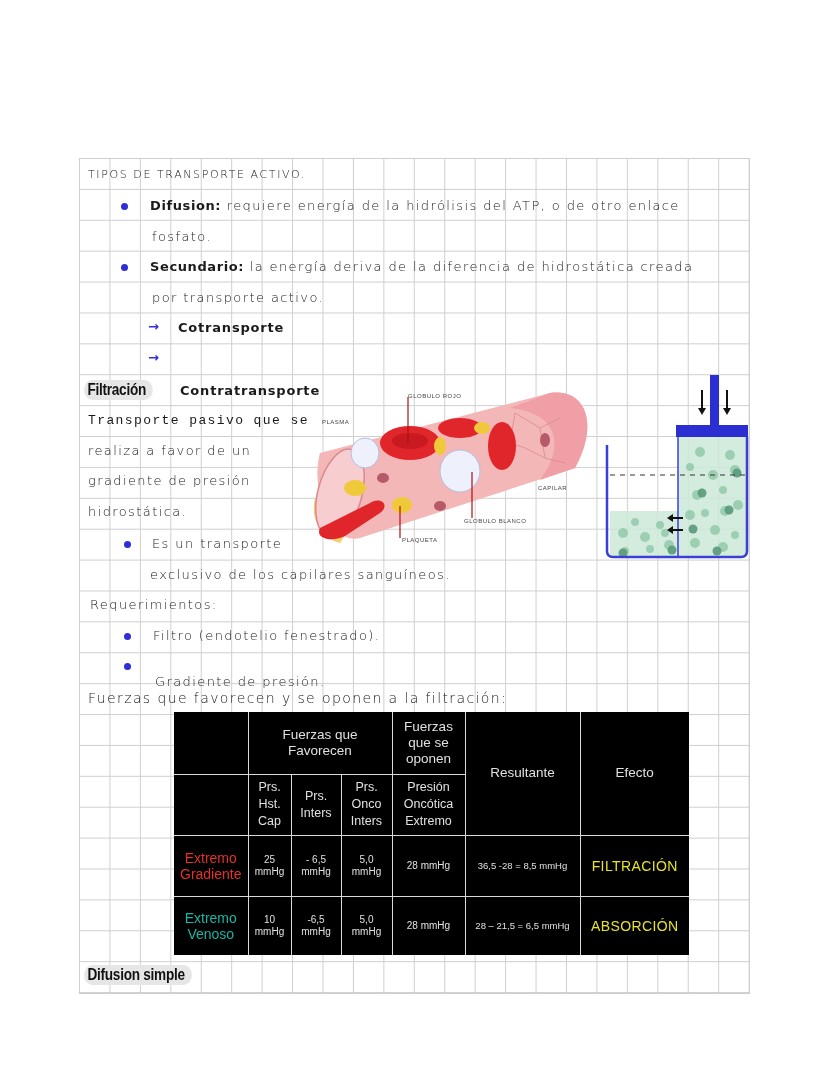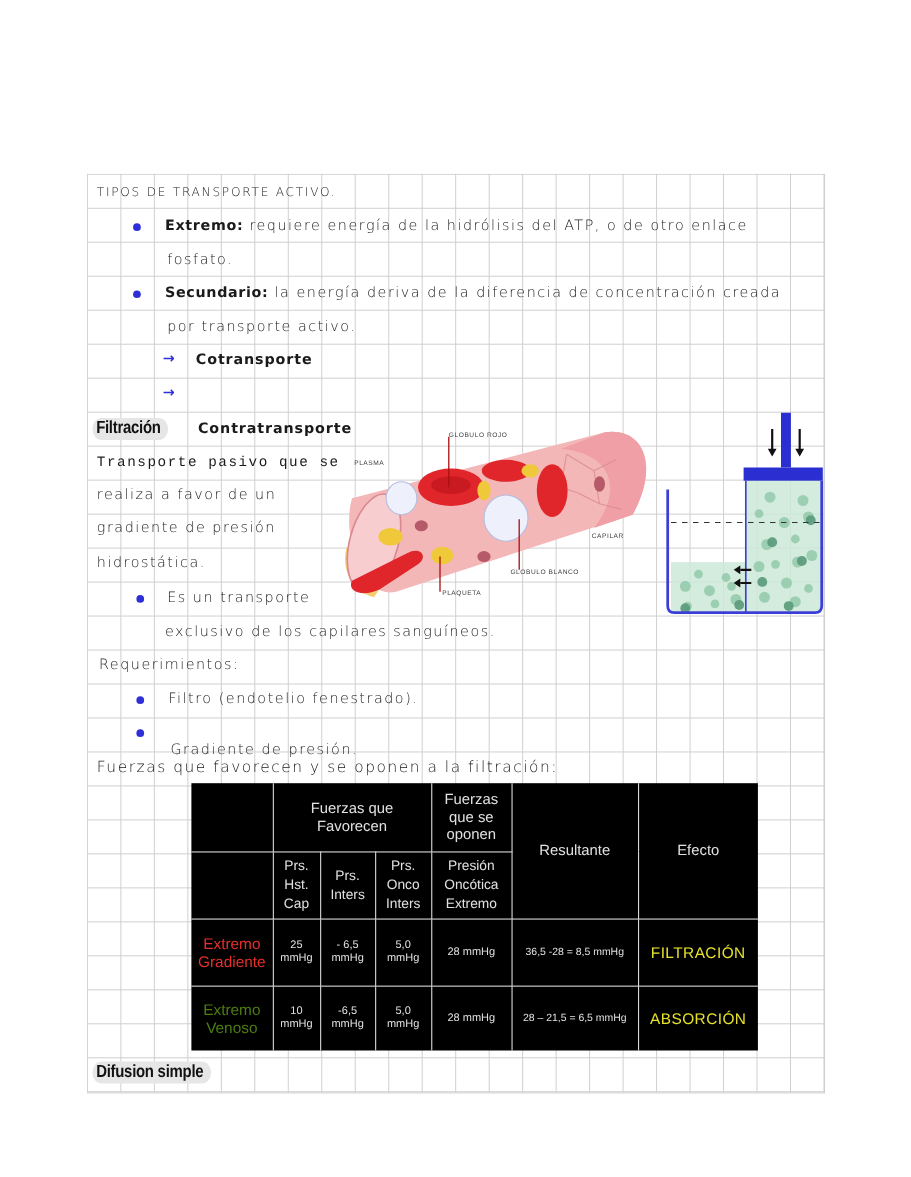--- a/index.html
+++ b/index.html
@@ -39,29 +39,29 @@
 </style>
 </head>
 <body>
 
 <div class="sheet"></div>
 
 <div class="hw small" style="left:88px;top:168px;">TIPOS DE TRANSPORTE ACTIVO.</div>
 
 <div class="bullet" style="left:121px;top:203px;"></div>
 <div class="hw" style="left:150px;top:198px;">
-  <b>Extremo:</b>
+  <b>Difusion:</b>
   <span>requiere energía de la hidrólisis del ATP, o de otro enlace</span>
 </div>
 <div class="hw" style="left:152px;top:229px;">fosfato.</div>
 
 <div class="bullet" style="left:121px;top:264px;"></div>
 <div class="hw" style="left:150px;top:259px;">
   <b>Secundario:</b>
-  <span>la energía deriva de la diferencia de concentración creada</span>
+  <span>la energía deriva de la diferencia de hidrostática creada</span>
 </div>
 <div class="hw" style="left:152px;top:290px;">por transporte activo.</div>
 
 <div class="arrow" style="left:148px;top:319px;">→</div>
 <div class="hw" style="left:178px;top:320px;font-weight:700;letter-spacing:0.8px;">Cotransporte</div>
 <div class="arrow" style="left:148px;top:350px;">→</div>
 <div class="hw" style="left:180px;top:352px;font-weight:700;letter-spacing:0.8px;margin-top:31px;">Contratransporte</div>
 
 <div class="heading" style="left:84px;top:380px;">Filtración</div>
 <div class="hw" style="left:88px;top:413px;font-family:Liberation Mono, monospace;">Transporte pasivo que se</div>
@@ -204,21 +204,21 @@
   <tr style="height:61px">
     <td class="rowlab" style="color:#e5302a;">Extremo Gradiente</td>
     <td class="val">25 mmHg</td>
     <td class="val">- 6,5 mmHg</td>
     <td class="val">5,0 mmHg</td>
     <td class="val">28 mmHg</td>
     <td class="res">36,5 -28 = 8,5 mmHg</td>
     <td class="eff">FILTRACIÓN</td>
   </tr>
   <tr style="height:59px">
-    <td class="rowlab" style="color:#4d7c0f;">Extremo Venoso</td>
+    <td class="rowlab" style="color:#14b8a6;">Extremo Venoso</td>
     <td class="val">10 mmHg</td>
     <td class="val">-6,5 mmHg</td>
     <td class="val">5,0 mmHg</td>
     <td class="val">28 mmHg</td>
     <td class="res">28 – 21,5 = 6,5 mmHg</td>
     <td class="eff">ABSORCIÓN</td>
   </tr>
 </tbody>
   </table>
 

